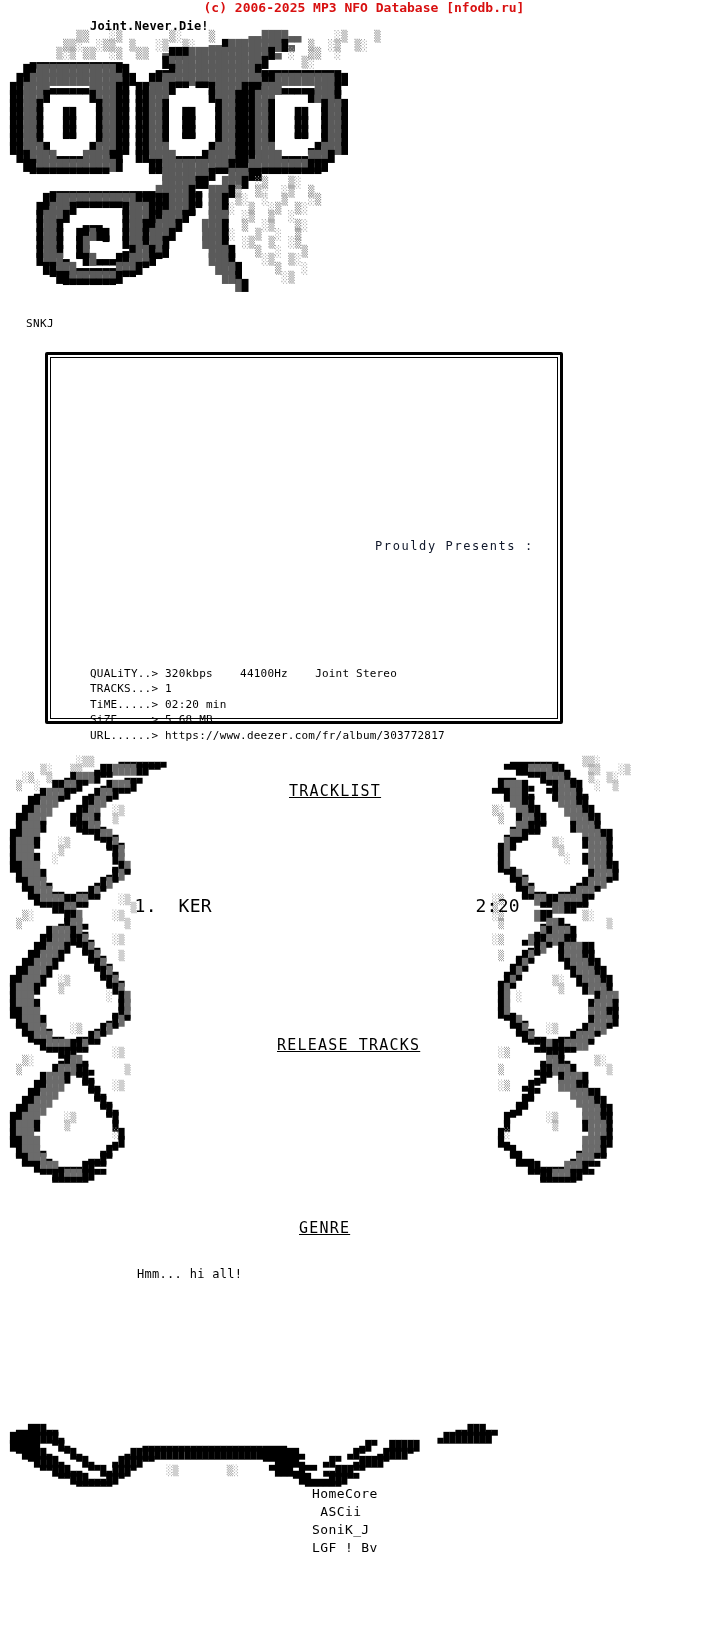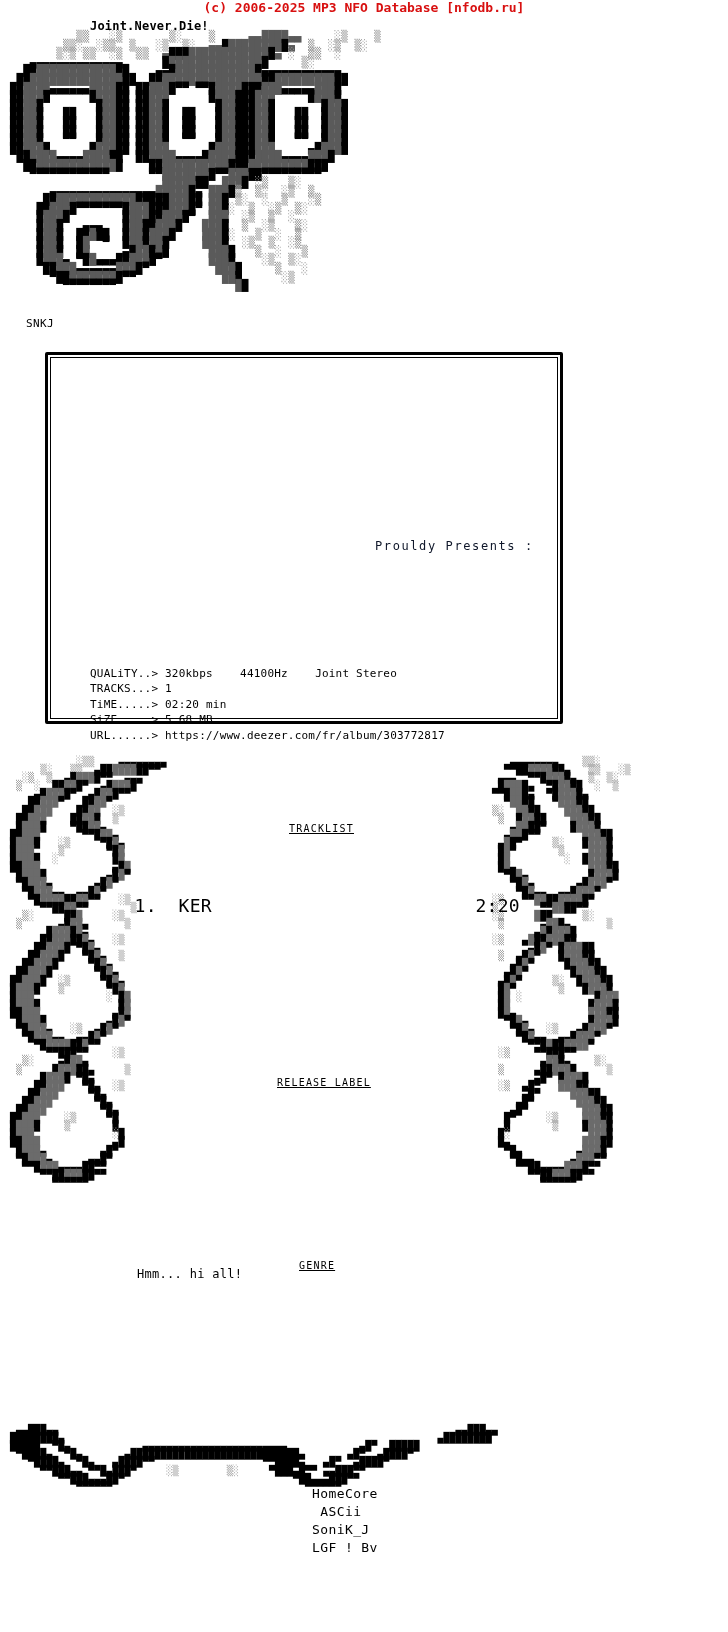--- a/index.html
+++ b/index.html
@@ -113,25 +113,24 @@
     position: absolute;
     left: 90px;
     top: 655px;
     font-size: 11px;
     line-height: 15.4px;
     white-space: pre;
     letter-spacing: 0.2px;
   }
   .sect-head {
     position: absolute;
-    font-size: 10px;
+    font-size: 15px;
     letter-spacing: 1.2px;
     text-decoration: underline;
     color: #000;
-    margin-top: 41px;
   }
   #tracklist-head { left: 289px; top: 782px; }
   #notes-head     { left: 277px; top: 1036px; }
   #greetz-head    { left: 299px; top: 1219px; }
 
   .track-row {
     position: absolute;
     left: 90px;
     top: 874px;
     width: 430px;
@@ -357,21 +356,21 @@
       ▀▀█<span class="mid">██</span>▄▄ ▀▀█▄█<span class="mid">██</span>▀     <span class="lite">░▒</span>        <span class="lite">▒░</span>     ▀<span class="mid">██</span>█▄█▀▀ ▄▄<span class="mid">██</span>█▀▀      
          ▀▀███▄▄▄██▀                            ▀██▄▄▄███▀▀         
             ▀▀▀▀▀▀                                ▀▀▀▀▀▀            </pre>
 
   <div class="sect-head" id="tracklist-head">TRACKLIST</div>
 
   <div class="track-row">
     <span class="tnum">1.</span><span>KER</span><span class="ttime">2:20</span>
   </div>
 
-  <div class="sect-head" id="notes-head">RELEASE LABEL</div>
+  <div class="sect-head" id="notes-head">RELEASE TRACKS</div>
 
   <div class="sect-head" id="greetz-head">GENRE</div>
 
   <pre class="greetz-text">Hmm... hi all!</pre>
 
   <pre class="signature">HomeCore
  ASCii
 SoniK_J
 LGF ! Bv</pre>
 

